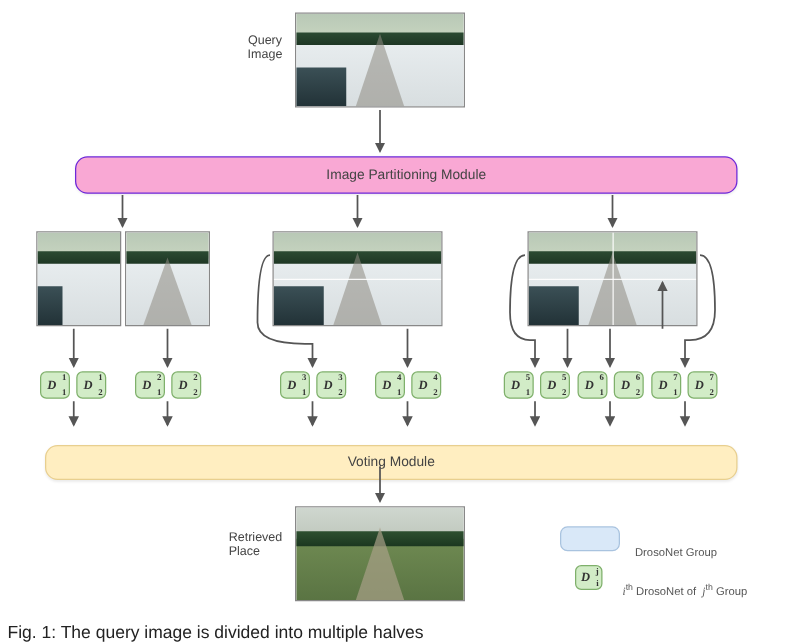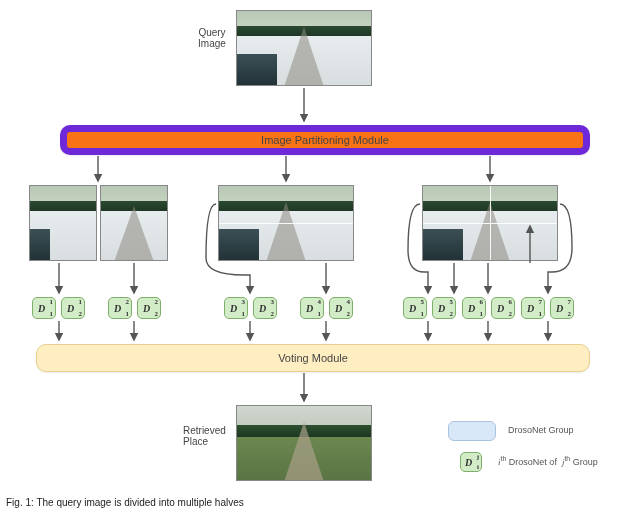--- a/index.html
+++ b/index.html
@@ -20,22 +20,22 @@
     position:absolute;
     border-radius:10px;
     text-align:center;
     font-size:11px;
     display:flex;
     align-items:center;
     justify-content:center;
     box-shadow: 0 1px 2px rgba(0,0,0,0.08);
   }
   .partition {
-    background:#f97316;
-    border:7px solid #6d28d9;
+    background:#f9a8d4;
+    border:1px solid #6d28d9;
     color:#444;
   }
   .voting {
     background:#ffeec1;
     border:1px solid #e8cf8f;
     color:#444;
   }
   .img {
     position:absolute;
     border:1px solid #888;
@@ -74,35 +74,35 @@
   .dbox .sub { position:absolute; bottom:0px; right:2px; font-size:7px; font-style:normal; }
   .dbox .base { margin-right:5px; }
 
   .legend-box {
     position:absolute;
     width:48px; height:20px;
     border-radius:6px;
     background:#d9e8f8;
     border:1px solid #a9c3df;
   }
-  .legend-text { position:absolute; font-size:9px; color:#555; }
+  .legend-text { position:absolute; font-size:9px; color:#555;margin-top:12px; }
   .legend-d {
     position:absolute;
     width:22px; height:20px;
     border-radius:5px;
     background:#d2ecc7;
     border:1px solid #7fb06b;
     display:flex; align-items:center; justify-content:center;
     font-family: Georgia, 'Times New Roman', serif;
     font-style: italic; font-weight:bold; font-size:10px;
   }
   .legend-d .sup { position:absolute; top:0px; right:2px; font-size:7px; font-style:normal; }
   .legend-d .sub { position:absolute; bottom:0px; right:2px; font-size:7px; font-style:normal; }
   .legend-d .base { margin-right:5px; }
-  .caption { position:absolute; font-size:10px; color:#222; }
+  .caption { position:absolute; font-size:14px; color:#222; }
   sup, .supish { font-size:7px; vertical-align:super; }
   .ital { font-style:italic; font-family: Georgia, 'Times New Roman', serif; }
 </style>
 </head>
 <body>
 
 <div class="img" style="left:236px; top:10px; width:136px; height:76px;">
   <div class="sky" style="height:28%;"></div>
   <div class="trees" style="top:20%; height:14%;"></div>
   <div class="snow" style="height:72%;"></div>
@@ -226,21 +226,21 @@
       <span class="sup">7</span>
       <span class="sub">1</span>
     </div>
     <div class="dbox">
       <span class="base">D</span>
       <span class="sup">7</span>
       <span class="sub">2</span>
     </div>
   </div>
 
-<div class="module voting" style="left:36px; top:344px; width:554px; height:28px;">
+<div class="module voting" style="left:36px; top:356px; width:554px; height:28px;">
     <span>Voting Module</span>
   </div>
 
 <div class="img img-green" style="left:236px; top:405px; width:136px; height:76px;">
   <div class="sky" style="height:34%;"></div>
     <div class="trees" style="top:26%;height:16%;"></div>
     <div class="snow" style="height:66%;"></div>
   <div class="rail" style="border-bottom-color:#a89f88; opacity:0.7;"></div>
 </div>
 <div class="label" style="left:183px; top:425px; width:50px; white-space:pre;">Retrieved

